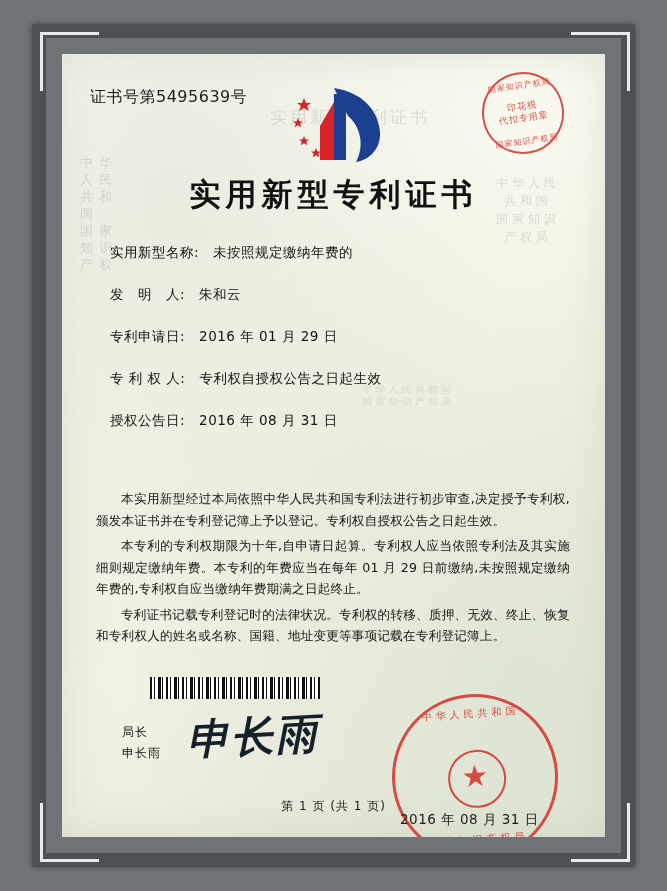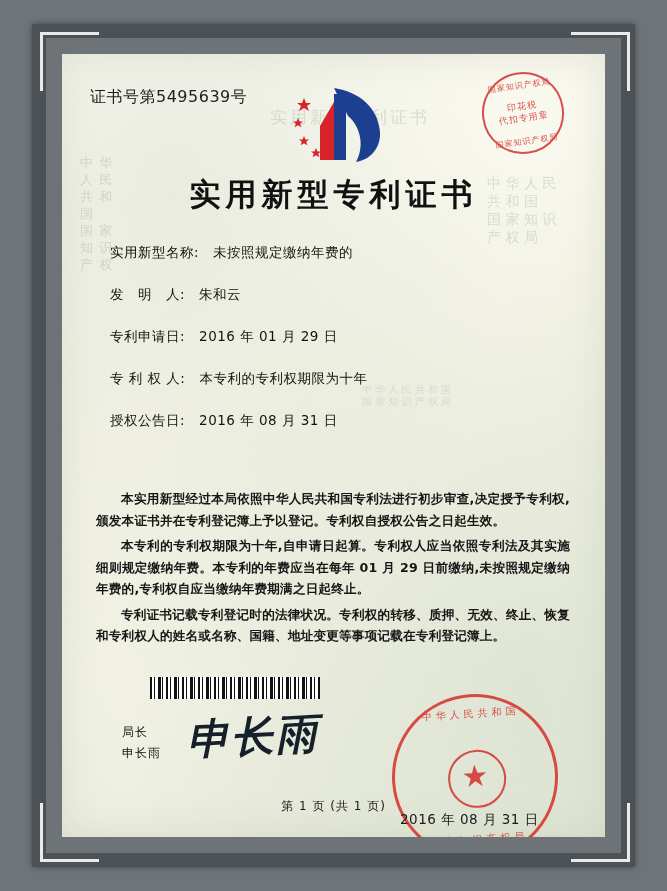--- a/index.html
+++ b/index.html
@@ -88,25 +88,25 @@
   .ghost-top {
     position: absolute;
     left: 208px;
     top: 52px;
     font-size: 17px;
     color: rgba(150,165,150,0.30);
     letter-spacing: 3px;
   }
   .ghost-right {
     position: absolute;
-    right: 8px;
+    right: 24px;
     top: 120px;
     width: 110px;
-    text-align: left;
-    font-size: 14px;
+    text-align: center;
+    font-size: 12px;
     line-height: 18px;
     color: rgba(150,160,150,0.30);
   }
   .ghost-mid {
     position: absolute;
     left: 300px;
     top: 330px;
     width: 210px;
     font-size: 10px;
     line-height: 12px;
@@ -172,21 +172,20 @@
   .body-text {
     position: absolute;
     left: 34px;
     top: 434px;
     width: 474px;
     font-size: 12.6px;
     line-height: 21.5px;
     color: #161616;
     text-align: justify;
     letter-spacing: 0.2px;
-    font-weight: bold;
   }
   .body-text p {
     margin: 0 0 4px 0;
     text-indent: 25px;
   }
 
   
   .barcode {
     position: absolute;
     left: 88px;
@@ -392,21 +391,21 @@
       <div class="frow">
         <span class="flabel">发　明　人:</span>
         <span class="fvalue">朱和云</span>
       </div>
       <div class="frow">
         <span class="flabel">专利申请日:</span>
         <span class="fvalue">2016 年 01 月 29 日</span>
       </div>
       <div class="frow">
         <span class="flabel">专 利 权 人:</span>
-        <span class="fvalue">本专利的专利权期限为十年</span>
+        <span class="fvalue">专利权自授权公告之日起生效</span>
       </div>
       <div class="frow">
         <span class="flabel">授权公告日:</span>
         <span class="fvalue">2016 年 08 月 31 日</span>
       </div>
     </div>
 
     <div class="body-text">
       <p>本实用新型经过本局依照中华人民共和国专利法进行初步审查,决定授予专利权,颁发本证书并在专利登记簿上予以登记。专利权自授权公告之日起生效。</p>
       <p>本专利的专利权期限为十年,自申请日起算。专利权人应当依照专利法及其实施细则规定缴纳年费。本专利的年费应当在每年 01 月 29 日前缴纳,未按照规定缴纳年费的,专利权自应当缴纳年费期满之日起终止。</p>

